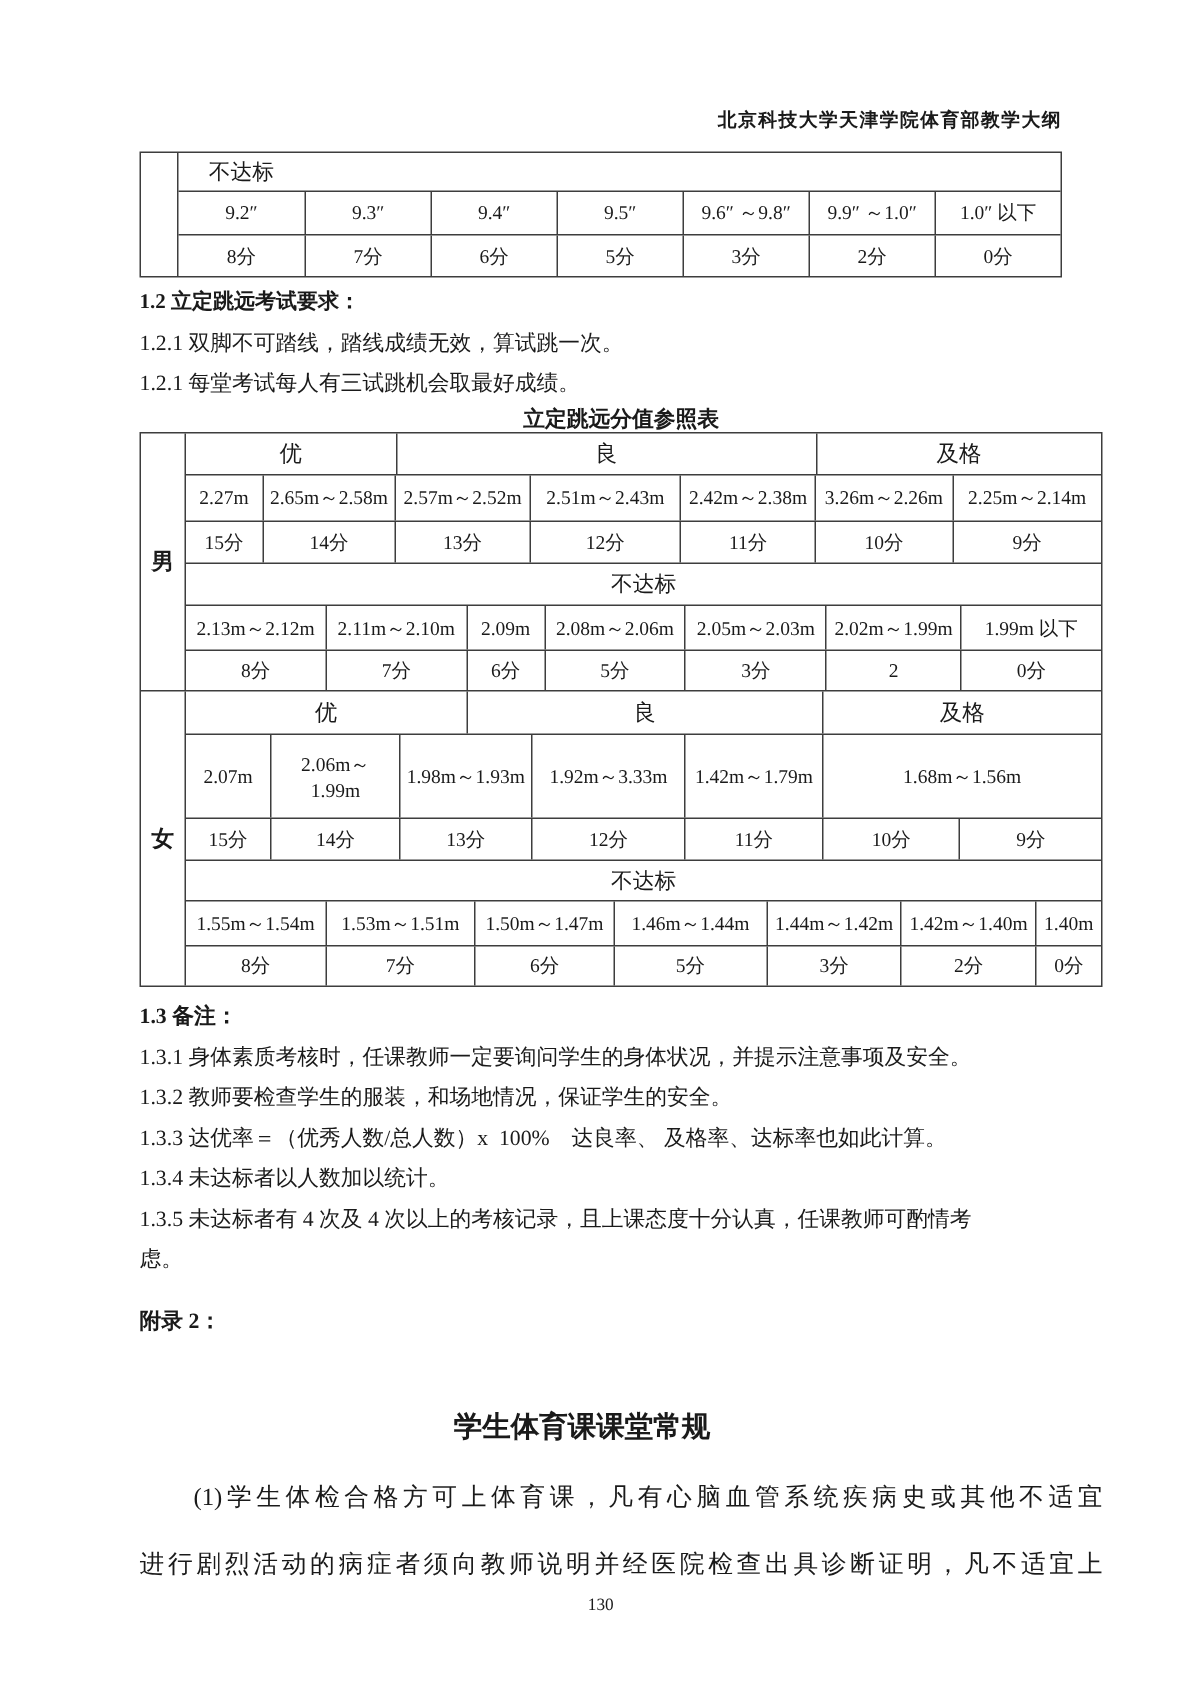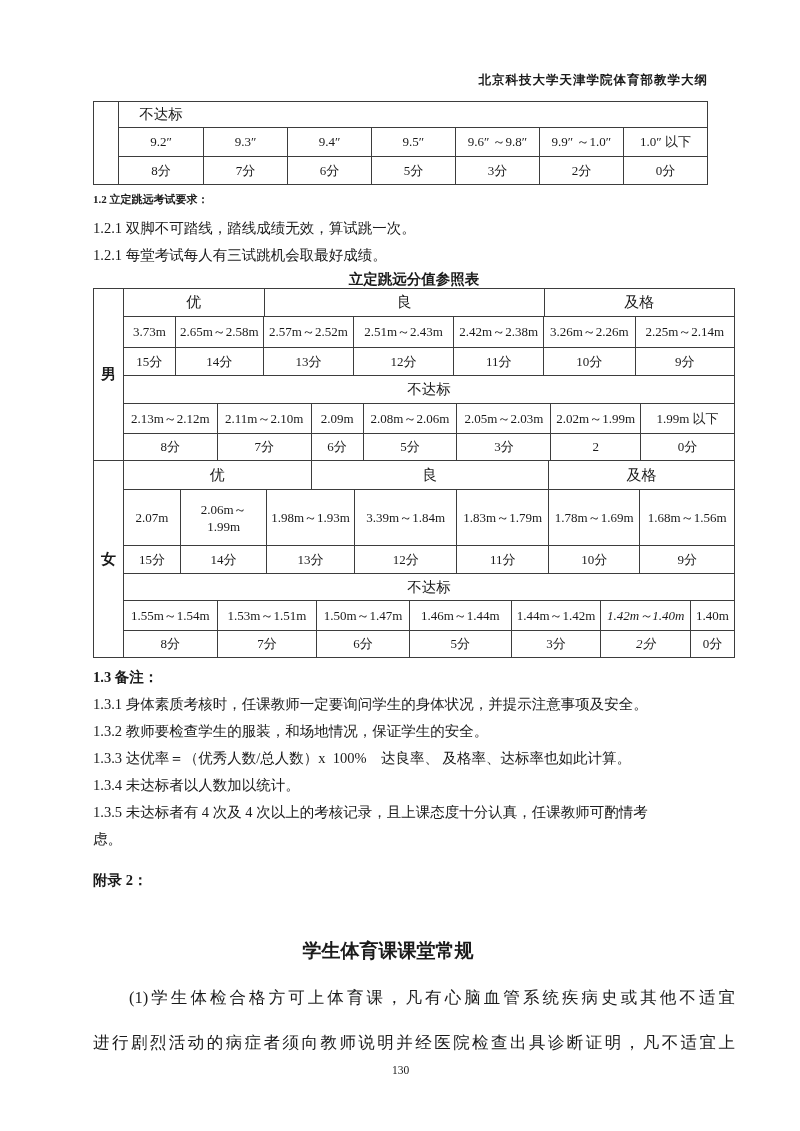--- a/index.html
+++ b/index.html
@@ -51,24 +51,24 @@
   .b-md .cell:nth-child(5){width:14.7%;} .b-md .cell:nth-child(6){width:15.0%;}
   .b-mf .cell:nth-child(1){width:15.2%;} .b-mf .cell:nth-child(2){width:15.4%;}
   .b-mf .cell:nth-child(3){width:8.5%;}  .b-mf .cell:nth-child(4){width:15.4%;}
   .b-mf .cell:nth-child(5){width:15.4%;} .b-mf .cell:nth-child(6){width:14.7%;}
   .b-wh .cell:nth-child(1){width:30.6%;} .b-wh .cell:nth-child(2){width:38.9%;}
   .b-wd .cell:nth-child(1){width:9.2%;}  .b-wd .cell:nth-child(2){width:14.1%;}
   .b-wd .cell:nth-child(3){width:14.4%;} .b-wd .cell:nth-child(4){width:16.8%;}
   .b-wd .cell:nth-child(5){width:15.0%;} .b-wd .cell:nth-child(6){width:15.0%;}
   .b-wf .cell:nth-child(1){width:15.2%;} .b-wf .cell:nth-child(2){width:16.3%;}
   .b-wf .cell:nth-child(3){width:15.2%;} .b-wf .cell:nth-child(4){width:16.7%;}
-  .b-wf .cell:nth-child(5){width:14.7%;text-align:center;} .b-wf .cell:nth-child(6){width:14.7%;font-style:italic;}
-
-  
-  .sec-heading { margin-top:7px; height:20px; font-size:11px; font-weight:bold; }
+  .b-wf .cell:nth-child(5){width:14.7%;text-align:center;} .b-wf .cell:nth-child(6){width:14.7%;}
+
+  
+  .sec-heading { margin-top:7px; height:20px; font-size:14px; font-weight:bold; }
   .req-item    { margin-top:7px; height:20px; font-size:14.5px; white-space:pre; }
   .tbl-title   { margin-top:4px; height:18px; width:642px; text-align:center; font-size:14.5px; font-weight:bold; }
   .notes-heading { margin-top:10px; height:20px; font-size:14.5px; font-weight:bold; }
   .note { margin-top:7px; height:20px; font-size:14.5px; white-space:pre; }
   .appendix-label { margin-top:21px; height:20px; font-size:14.5px; font-weight:bold; }
   .appendix-title { margin-top:47px; height:26px; width:590px; text-align:center; font-size:19px; font-weight:bold; }
   .para-line { margin-top:23px; height:22px; font-size:16.5px; text-align:justify; text-align-last:justify; overflow:hidden; }
   .para-line.indent { padding-left:36px; box-sizing:border-box; }
   .page-number { margin-top:10px; width:615px; text-align:center; font-size:11.5px; }
 </style>
@@ -117,21 +117,21 @@
 
       <div class="gender">
         <div class="label-col">男</div>
         <div class="bands-col">
           <div class="band b-mh h27">
             <div class="cell hdr">优</div>
             <div class="cell hdr">良</div>
             <div class="cell hdr last">及格</div>
           </div>
           <div class="band b-md h31">
-            <div class="cell">3.73m</div>
+            <div class="cell">2.27m</div>
             <div class="cell">2.65m～2.58m</div>
             <div class="cell">2.57m～2.52m</div>
             <div class="cell">2.51m～2.43m</div>
             <div class="cell">2.42m～2.38m</div>
             <div class="cell">3.26m～2.26m</div>
             <div class="cell last">2.25m～2.14m</div>
           </div>
           <div class="band b-md h28">
             <div class="cell">15分</div>
             <div class="cell">14分</div>
@@ -171,23 +171,22 @@
           <div class="band b-wh h28">
             <div class="cell hdr">优</div>
             <div class="cell hdr">良</div>
             <div class="cell hdr last">及格</div>
           </div>
           <div class="band b-wd h56">
             <div class="cell">2.07m</div>
             <div class="cell">2.06m～
 1.99m</div>
             <div class="cell">1.98m～1.93m</div>
-            <div class="cell">3.39m～1.84m</div>
-            <div class="cell">1.83m～1.79m</div>
-            <div class="cell">1.78m～1.69m</div>
+            <div class="cell">1.92m～3.33m</div>
+            <div class="cell">1.42m～1.79m</div>
             <div class="cell last">1.68m～1.56m</div>
           </div>
           <div class="band b-wd h28">
             <div class="cell">15分</div>
             <div class="cell">14分</div>
             <div class="cell">13分</div>
             <div class="cell">12分</div>
             <div class="cell">11分</div>
             <div class="cell">10分</div>
             <div class="cell last">9分</div>

